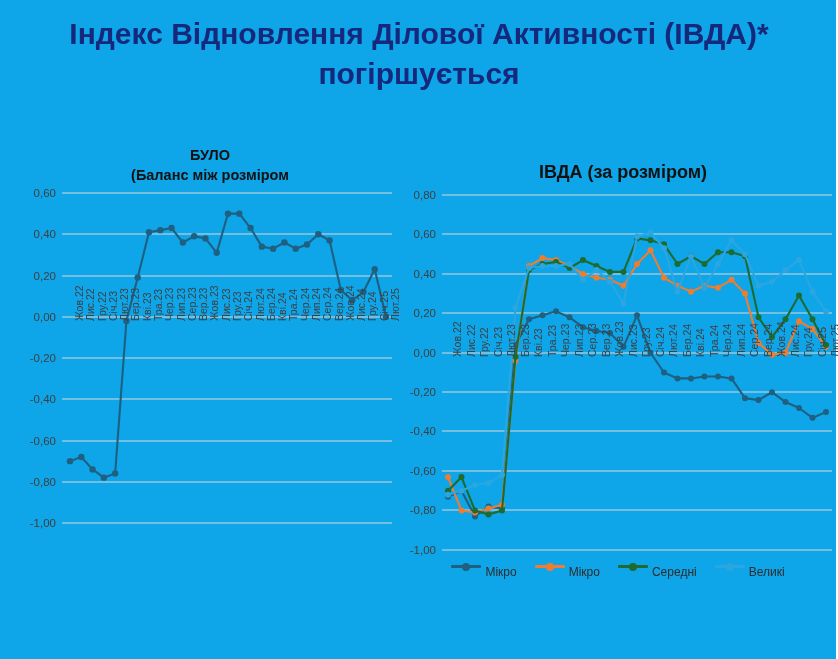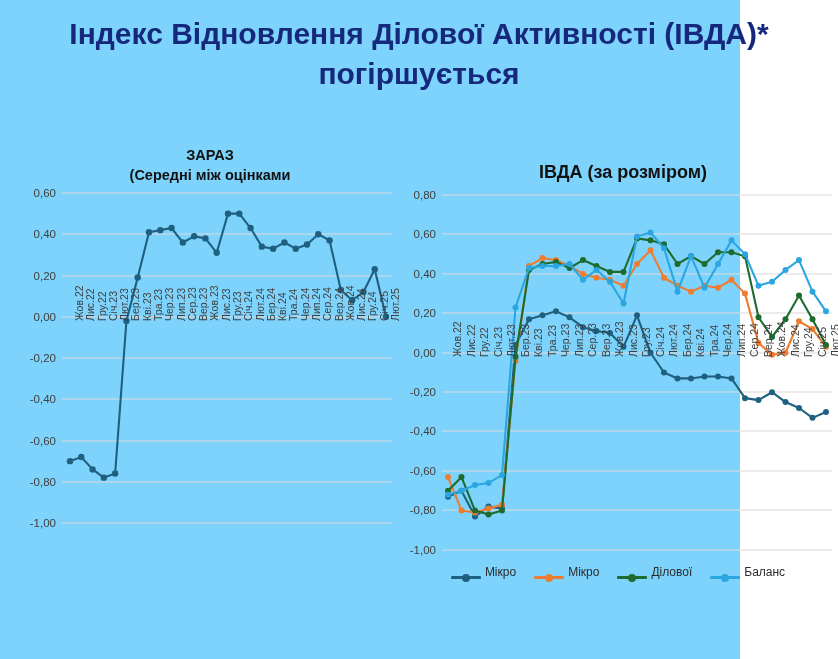--- a/index.html
+++ b/index.html
@@ -5,22 +5,22 @@
   * { box-sizing: border-box; }
   html, body {
     margin: 0; padding: 0;
     width: 838px; height: 659px;
     background: #ffffff;
     font-family: "Liberation Sans", sans-serif;
     overflow: hidden;
   }
   #page {
     position: relative;
-    width: 740px; height: 659px;
-    background: #7dd3fc;
+    width: 836px; height: 659px;
+    background: #0ea5e9;
   }
 
   
   .title {
     position: absolute;
     left: 0; top: 14px;
     width: 838px;
     text-align: center;
     color: #16287B;
     font-size: 30px;
@@ -86,21 +86,21 @@
   
   .legend {
     position: absolute;
     left: 398px; top: 565px;
     width: 440px;
     display: flex;
     justify-content: center;
     gap: 18px;
     align-items: center;
   }
-  .leg-item { display: flex; align-items: flex-end; gap: 4px; }
+  .leg-item { display: flex; align-items: flex-start; gap: 4px; }
   .leg-line { width: 30px; height: 3px; border-radius: 1px; position: relative; }
   .leg-dot {
     position: absolute; left: 50%; top: 50%;
     width: 8px; height: 8px; border-radius: 50%;
     transform: translate(-50%,-50%);
   }
   .leg-label { font-size: 12px; color: #2C2C2C; }
 
   
   .footer {
@@ -116,22 +116,22 @@
 </style>
 </head>
 <body>
 
 <div id="page">
 
   <div class="title">Індекс Відновлення Ділової Активності (ІВДА)* погіршується</div>
 
   <div class="panel" id="panel-left">
     <div class="chart-title">
-      <div>ЗАРАЗ</div>
-      <div>(Середні між оцінками</div>
+      <div>БУЛО</div>
+      <div>(Баланс між розміром</div>
     </div>
     <div class="plot-wrap" id="plot-left">
       <div class="axes-area" id="axes-left">
           <div class="gridline" style="top: 0px;"></div>
           <div class="ytick" style="top: 0px;">0,60</div>
           <div class="gridline" style="top: 41.25px;"></div>
           <div class="ytick" style="top: 41.25px;">0,40</div>
           <div class="gridline" style="top: 82.5px;"></div>
           <div class="ytick" style="top: 82.5px;">0,20</div>
           <div class="gridline" style="top: 123.75px;"></div>
@@ -404,24 +404,24 @@
       <div class="leg-item">
         <span class="leg-line" style="background: rgb(237, 125, 49);">
           <span class="leg-dot" style="background: rgb(237, 125, 49);"></span>
         </span>
         <span class="leg-label">Мікро</span>
       </div>
       <div class="leg-item">
         <span class="leg-line" style="background: rgb(30, 107, 47);">
           <span class="leg-dot" style="background: rgb(30, 107, 47);"></span>
         </span>
-        <span class="leg-label">Ділової</span>
+        <span class="leg-label">Середні</span>
       </div>
       <div class="leg-item">
         <span class="leg-line" style="background: rgb(43, 166, 224);">
           <span class="leg-dot" style="background: rgb(43, 166, 224);"></span>
         </span>
-        <span class="leg-label">Баланс</span>
+        <span class="leg-label">Великі</span>
       </div>
     </div>
 
 
 </div>
 
 </body></html>

